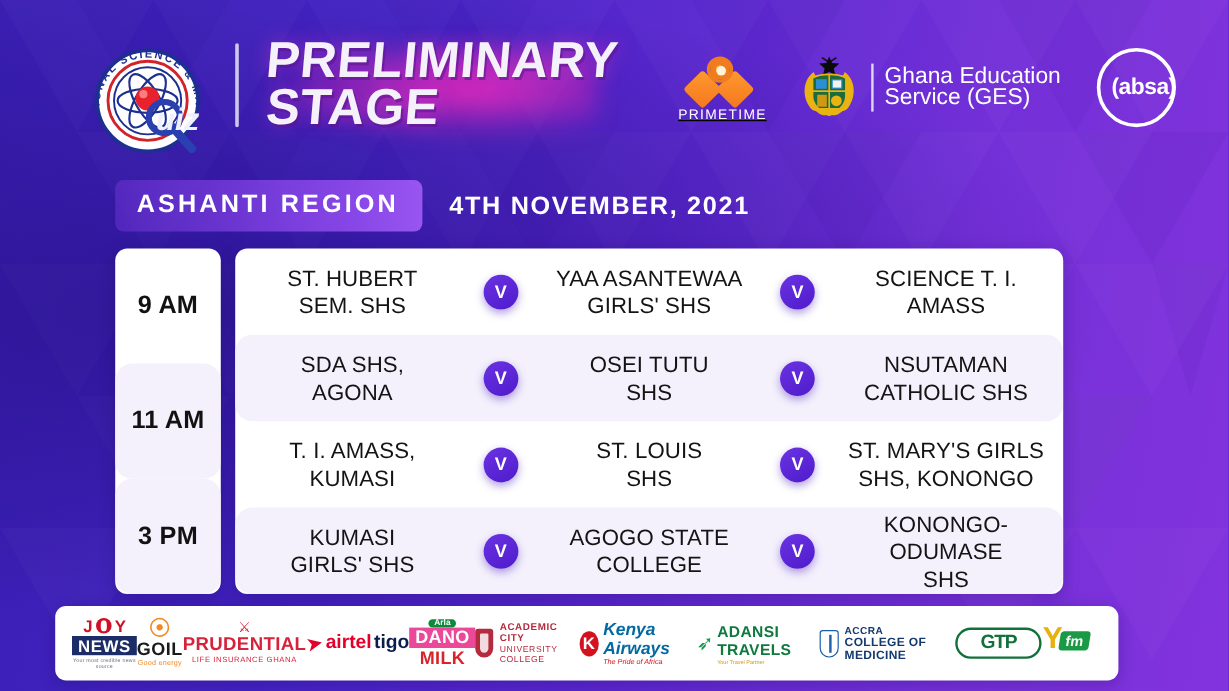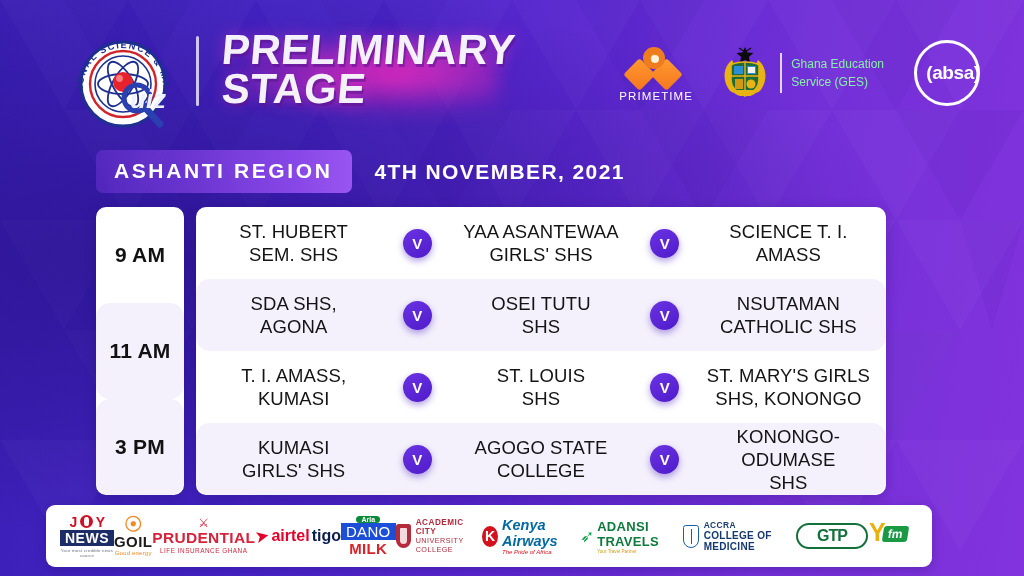--- a/index.html
+++ b/index.html
@@ -50,21 +50,21 @@
     letter-spacing:.5px;
     line-height:39px;
     font-stretch:condensed;
     transform:skewX(-5deg);
     text-shadow:2px 3px 0 rgba(90,20,140,.55), 0 0 16px rgba(255,60,200,.45);
   }
 
   
   .partners { position:absolute; right:44px; top:36px; height:74px; display:flex; align-items:center; gap:30px; }
 
-  .pt-logo { width:70px; text-align:center; }
+  .pt-logo { width:70px; text-align:center;text-decoration:underline; }
   .pt-marks { position:relative; height:44px; }
   .pt-dia {
     position:absolute; width:23px; height:23px;
     background:linear-gradient(135deg,#ff9a2e,#f5761f);
     border-radius:3px; transform:rotate(45deg);
   }
   .pt-dia.l { left:9px; top:18px; }
   .pt-dia.r { left:36px; top:18px; }
   .pt-ring {
     position:absolute; left:24px; top:2px; width:22px; height:22px;
@@ -75,21 +75,21 @@
   .pt-ring:after{
     content:""; position:absolute; left:5px; top:5px; width:8px; height:8px;
     border-radius:50%; background:#fff3d9;
   }
   .pt-name { color:#fff; font-size:11.5px; letter-spacing:1.1px; margin-top:1px; }
 
   .ges { display:flex; align-items:center; gap:9px; }
   .ges .arms { width:52px; height:54px; }
   .ges .arms svg { width:100%; height:100%; display:block; }
   .ges .bar { width:2px; height:40px; background:rgba(255,255,255,.8); }
-  .ges .txt { color:#86efac; font-size:12px; line-height:18px; white-space:nowrap; }
+  .ges .txt { color:#ffffff; font-size:19px; line-height:18px; white-space:nowrap; }
 
   .absa { width:66px; height:66px; border-radius:50%; border:3px solid #fff; display:flex; align-items:center; justify-content:center; }
   .absa span { color:#fff; font-size:19px; font-weight:bold; letter-spacing:-.4px;margin-left:12px; }
 
   
   .meta { position:absolute; left:96px; top:150px; z-index:5; display:flex; align-items:center; gap:22px; }
   .region-pill {
     background:linear-gradient(90deg, rgba(122,56,226,.42) 0%, rgba(150,78,242,.85) 78%, rgba(160,90,246,.92) 100%);
     color:#fff; font-size:21px; letter-spacing:2.6px; font-weight:bold;
     padding:9px 20px 10px 18px; border-radius:7px;
@@ -165,21 +165,21 @@
   .pru .nm { color:#d6233c; font-weight:bold; font-size:15.5px; letter-spacing:.3px; }
   .pru .sub { color:#d6233c; font-size:6.4px; letter-spacing:.5px; }
 
   .at { display:flex; align-items:center; gap:2px; }
   .at .arrow { color:#e4002b; font-size:17px; transform:rotate(-12deg); }
   .at .a1 { color:#e4002b; font-weight:bold; font-size:16px; }
   .at .a2 { color:#0b1d4d; font-weight:bold; font-size:16px; }
 
   .dano { text-align:center; }
   .dano .arla { background:#0b8a3a; color:#fff; font-size:7px; font-weight:bold; border-radius:6px; padding:0 5px; display:inline-block; }
-  .dano .d { background:#1d4ed8; color:#fff; font-weight:normal; font-size:15px; padding:0 5px; letter-spacing:.3px; display:block; }
+  .dano .d { background:#ec4899; color:#fff; font-weight:bold; font-size:15px; padding:0 5px; letter-spacing:.3px; display:block; }
   .dano .m { color:#d8232a; font-weight:bold; font-size:15px; letter-spacing:.3px; }
 
   .acity { display:flex; align-items:center; gap:5px; }
   .acity .crest { width:20px; height:24px; background:#b42b3d; border-radius:3px 3px 9px 9px; position:relative; }
   .acity .crest:after{content:"";position:absolute;inset:4px;background:#f3dade;border-radius:2px 2px 7px 7px;}
   .acity .t1 { color:#b42b3d; font-size:8.2px; font-weight:bold; letter-spacing:.5px; }
   .acity .t2 { color:#b42b3d; font-size:7.2px; letter-spacing:.5px; }
 
   .ka { display:flex; align-items:center; gap:4px; }
   .ka .k { width:21px; height:21px; border-radius:50%; background:#d4121f; color:#fff; font-weight:bold; font-size:14px; display:flex; align-items:center; justify-content:center; }

